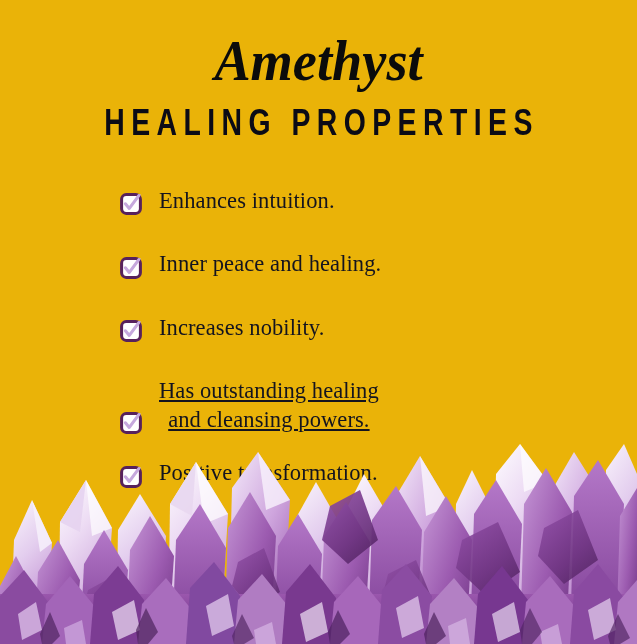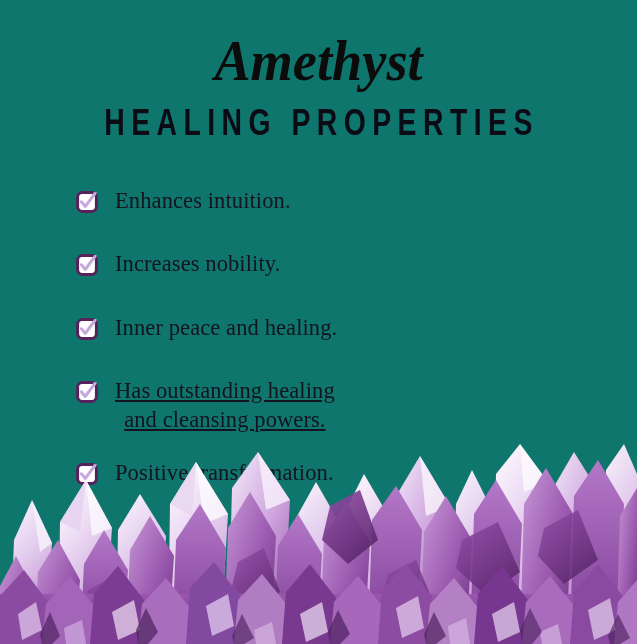--- a/index.html
+++ b/index.html
@@ -8,21 +8,21 @@
     padding: 0;
     background: #ffffff;
   }
   body {
     font-family: "Liberation Serif", "DejaVu Serif", serif;
   }
   #poster {
     position: relative;
     width: 637px;
     height: 644px;
-    background: #0f766e;
+    background: #eab308;
     overflow: hidden;
   }
 
   
   .header {
     position: absolute;
     top: 0;
     left: 0;
     width: 637px;
     text-align: center;
@@ -59,22 +59,22 @@
     top: 186px;
     left: 0;
     width: 637px;
     list-style: none;
     margin: 0;
     padding: 0;
   }
   .item {
     position: relative;
     display: flex;
-    align-items: flex-start;
-    padding-left: 76px;
+    align-items: flex-end;
+    padding-left: 120px;
     margin-bottom: 34px;
   }
   .item.two-line { margin-bottom: 24px; }
   .item:last-child { margin-bottom: 0; }
 
   .checkbox {
     flex: 0 0 auto;
     width: 22px;
     height: 22px;
     margin-top: 5px;
@@ -128,32 +128,32 @@
     </li>
 
     <li class="item">
       <span class="checkbox">
         <svg viewBox="0 0 22 22" width="22" height="22" aria-hidden="true">
           <path d="M12.5 1.5 L20.5 1.0 L19.5 8.5 Z" fill="#cdb2e0"></path>
           <rect x="1.6" y="1.6" width="18.8" height="18.8" rx="4.6" ry="4.6" fill="#ffffff" stroke="#57215c" stroke-width="3.0"></rect>
           <path d="M5.4 10.8 L9.3 15.4 L18.8 2.6" fill="none" stroke="#c6a8dd" stroke-width="3.1" stroke-linecap="round" stroke-linejoin="round"></path>
         </svg>
       </span>
+      <span class="item-text">Inner peace and healing.</span>
+    </li>
+
+    <li class="item">
+      <span class="checkbox">
+        <svg viewBox="0 0 22 22" width="22" height="22" aria-hidden="true">
+          <path d="M12.5 1.5 L20.5 1.0 L19.5 8.5 Z" fill="#cdb2e0"></path>
+          <rect x="1.6" y="1.6" width="18.8" height="18.8" rx="4.6" ry="4.6" fill="#ffffff" stroke="#57215c" stroke-width="3.0"></rect>
+          <path d="M5.4 10.8 L9.3 15.4 L18.8 2.6" fill="none" stroke="#c6a8dd" stroke-width="3.1" stroke-linecap="round" stroke-linejoin="round"></path>
+        </svg>
+      </span>
       <span class="item-text">Increases nobility.</span>
-    </li>
-
-    <li class="item">
-      <span class="checkbox">
-        <svg viewBox="0 0 22 22" width="22" height="22" aria-hidden="true">
-          <path d="M12.5 1.5 L20.5 1.0 L19.5 8.5 Z" fill="#cdb2e0"></path>
-          <rect x="1.6" y="1.6" width="18.8" height="18.8" rx="4.6" ry="4.6" fill="#ffffff" stroke="#57215c" stroke-width="3.0"></rect>
-          <path d="M5.4 10.8 L9.3 15.4 L18.8 2.6" fill="none" stroke="#c6a8dd" stroke-width="3.1" stroke-linecap="round" stroke-linejoin="round"></path>
-        </svg>
-      </span>
-      <span class="item-text">Inner peace and healing.</span>
     </li>
 
     <li class="item two-line">
       <span class="checkbox">
         <svg viewBox="0 0 22 22" width="22" height="22" aria-hidden="true">
           <path d="M12.5 1.5 L20.5 1.0 L19.5 8.5 Z" fill="#cdb2e0"></path>
           <rect x="1.6" y="1.6" width="18.8" height="18.8" rx="4.6" ry="4.6" fill="#ffffff" stroke="#57215c" stroke-width="3.0"></rect>
           <path d="M5.4 10.8 L9.3 15.4 L18.8 2.6" fill="none" stroke="#c6a8dd" stroke-width="3.1" stroke-linecap="round" stroke-linejoin="round"></path>
         </svg>
       </span>

